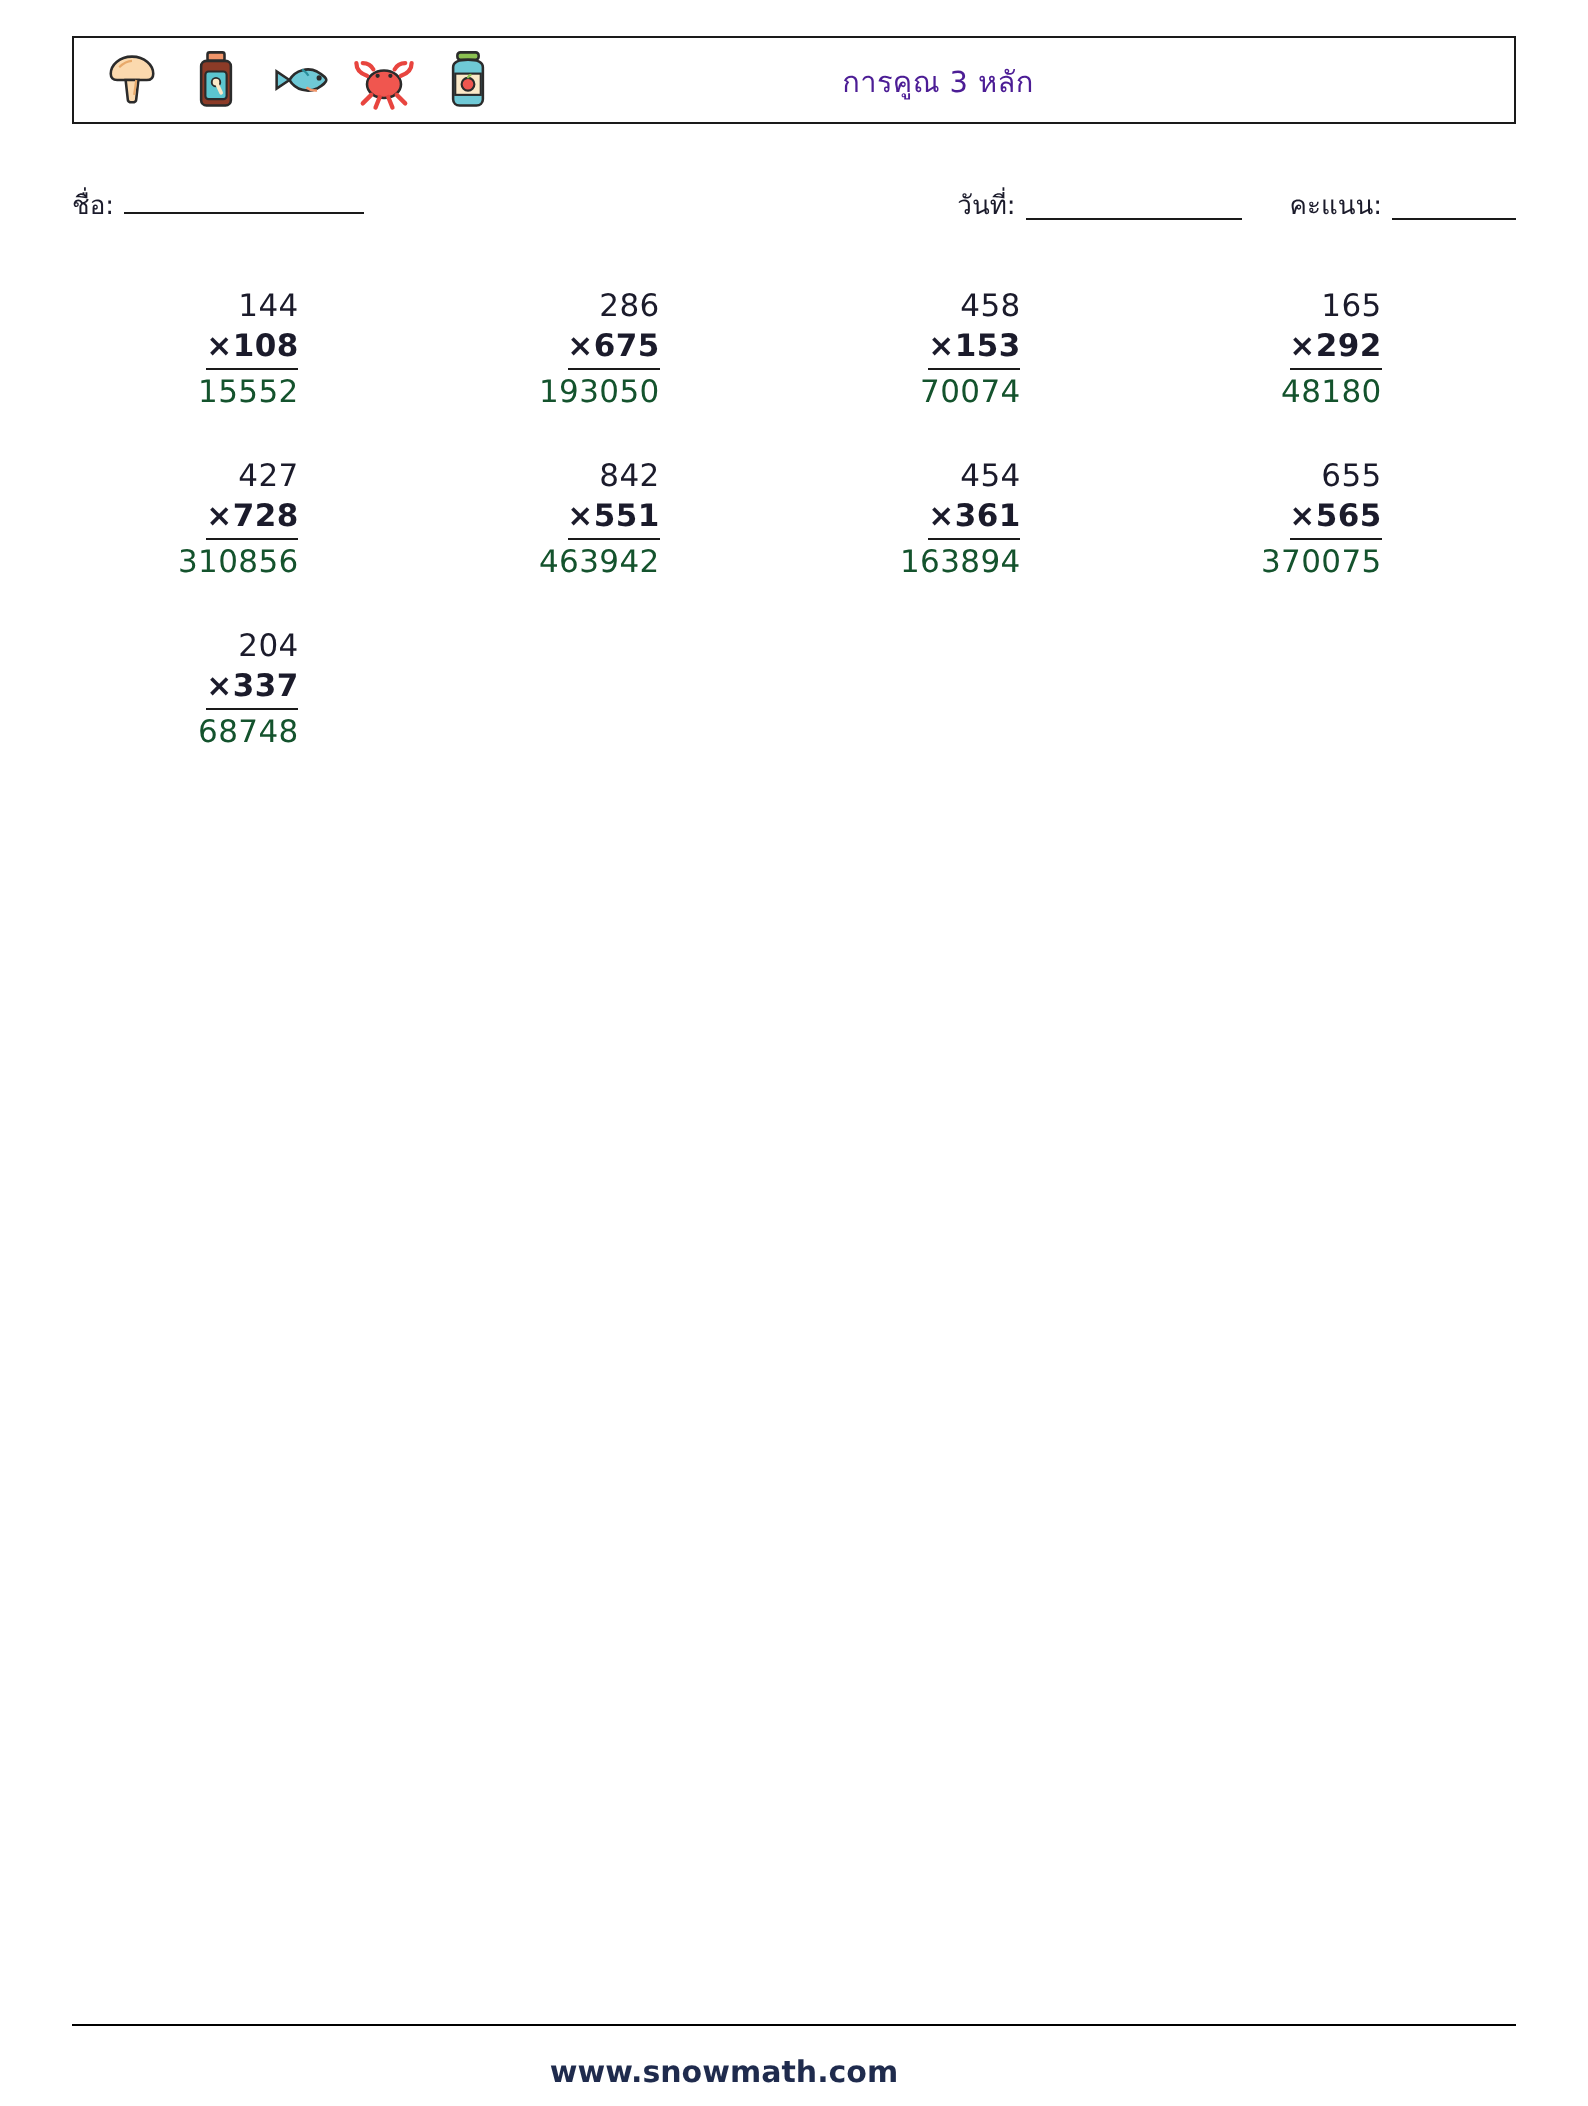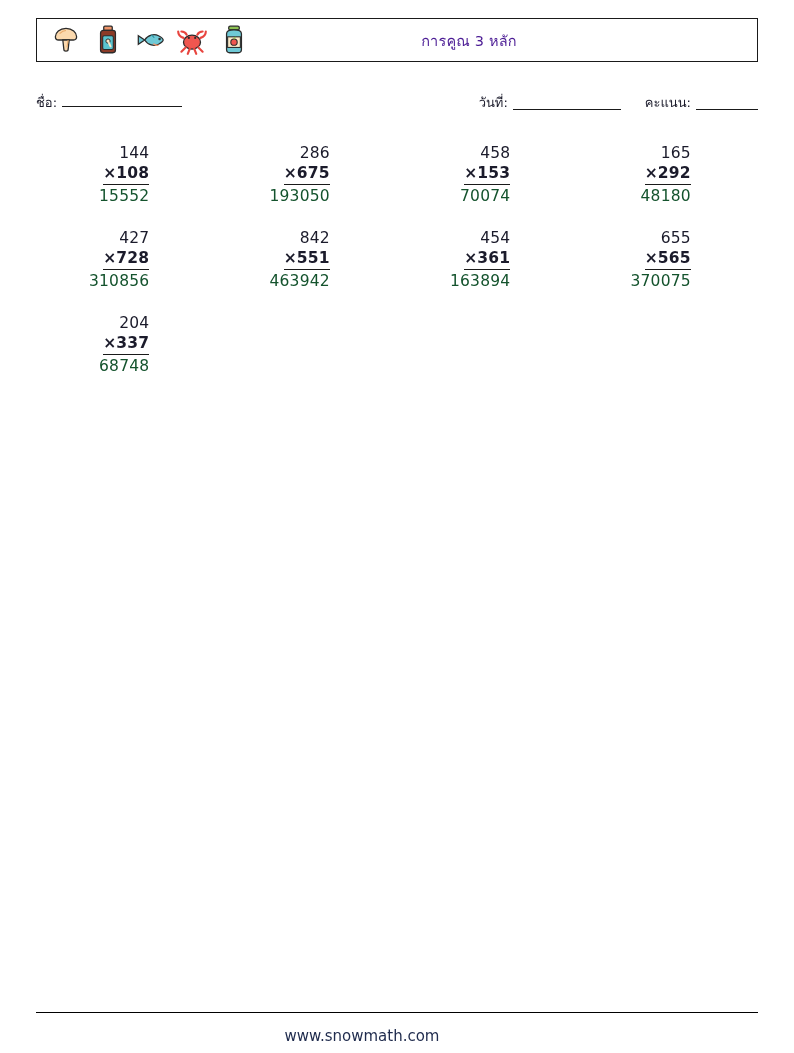--- a/index.html
+++ b/index.html
@@ -136,21 +136,21 @@
     width: 722px;
     border-top: 1.6px solid #000000;
   }
   .footer-url {
     position: absolute;
     left: 0;
     top: 1027px;
     width: 724px;
     text-align: center;
     font-size: 15px;
-    font-weight: normal;
+    font-weight: bold;
     color: #1f2b4d;
   }
 </style>
 </head>
 <body>
 
 <div class="header-box">
 
   <div class="sticker-strip">
 

